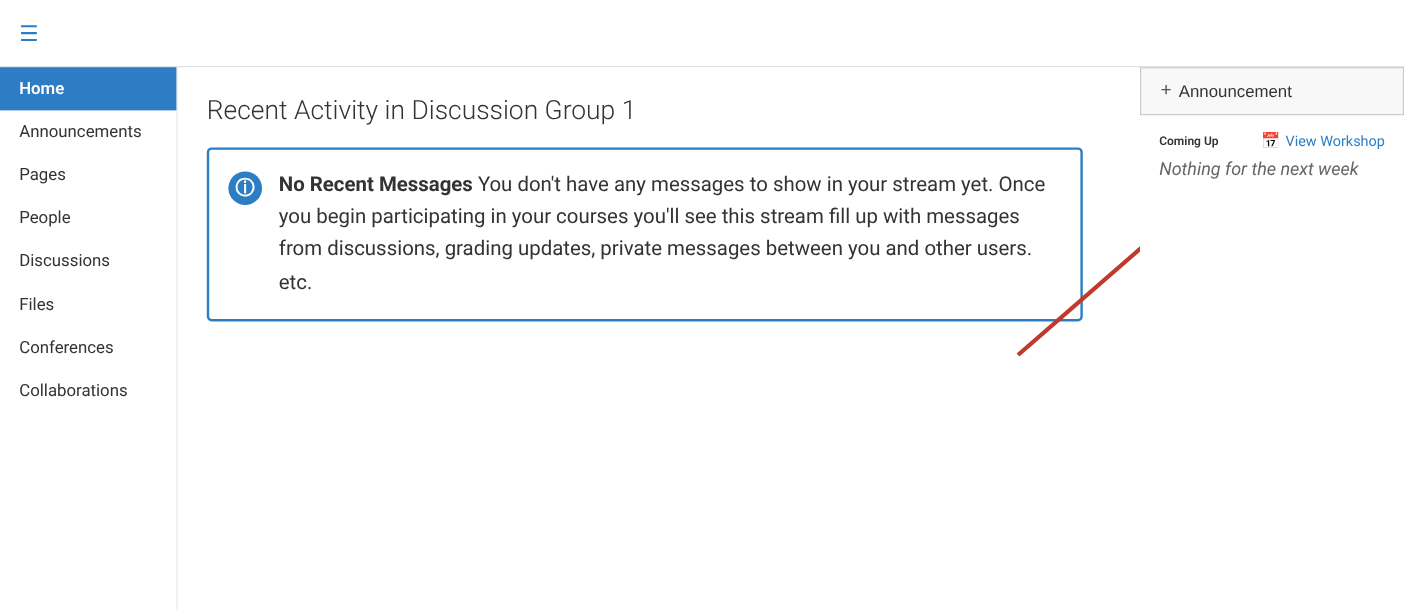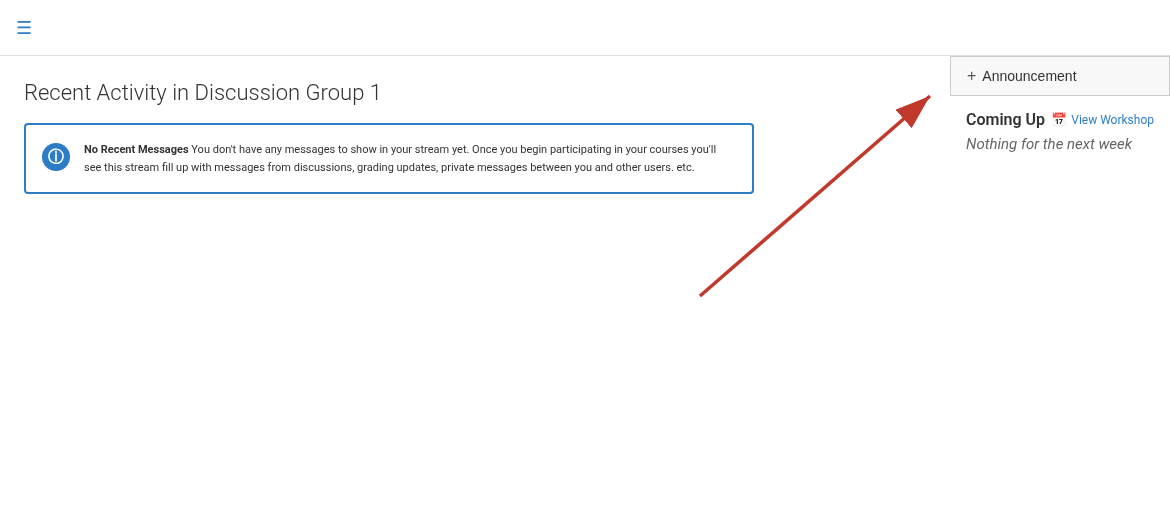--- a/index.html
+++ b/index.html
@@ -96,21 +96,21 @@
       display: flex;
       align-items: center;
       justify-content: center;
       font-size: 16px;
       font-weight: bold;
       flex-shrink: 0;
       margin-right: 14px;
       margin-top: 2px;
     }
     .info-text {
-      font-size: 11px;
+      font-size: 17px;
       line-height: 1.6;
       color: #333;
     }
     .info-text strong {
       font-weight: 700;
     }
 
     
     .right-panel {
       width: 220px;
@@ -138,21 +138,21 @@
     .coming-up-section {
       padding: 14px 16px;
     }
     .coming-up-header {
       display: flex;
       align-items: center;
       justify-content: space-between;
       margin-bottom: 6px;
     }
     .coming-up-title {
-      font-size: 16px;
+      font-size: 10px;
       font-weight: 600;
       color: #333;
     }
     .view-calendar-link {
       color: #2d7dc4;
       font-size: 12px;
       cursor: pointer;
       display: flex;
       align-items: center;
       gap: 4px;
@@ -179,20 +179,30 @@
   </style>
 </head>
 <body>
 
 <div class="top-nav">
   <span class="hamburger-icon">☰</span>
 </div>
 
 <div class="layout">
 
+  <nav class="sidebar">
+    <div class="sidebar-item active">Home</div>
+    <div class="sidebar-item">Announcements</div>
+    <div class="sidebar-item">Pages</div>
+    <div class="sidebar-item">People</div>
+    <div class="sidebar-item">Discussions</div>
+    <div class="sidebar-item">Files</div>
+    <div class="sidebar-item">Conferences</div>
+    <div class="sidebar-item">Collaborations</div>
+  </nav>
 
   <div class="main-content">
     <h1 class="page-title">Recent Activity in Discussion Group 1</h1>
 
     <div class="info-box">
       <div class="info-icon-wrap">ⓘ</div>
       <div class="info-text">
         <strong>No Recent Messages</strong><span> You don't have any messages to show in your stream yet. Once you begin participating in your courses you'll see this stream fill up with messages from discussions, grading updates, private messages between you and other users. etc.</span>
       </div>
     </div>

